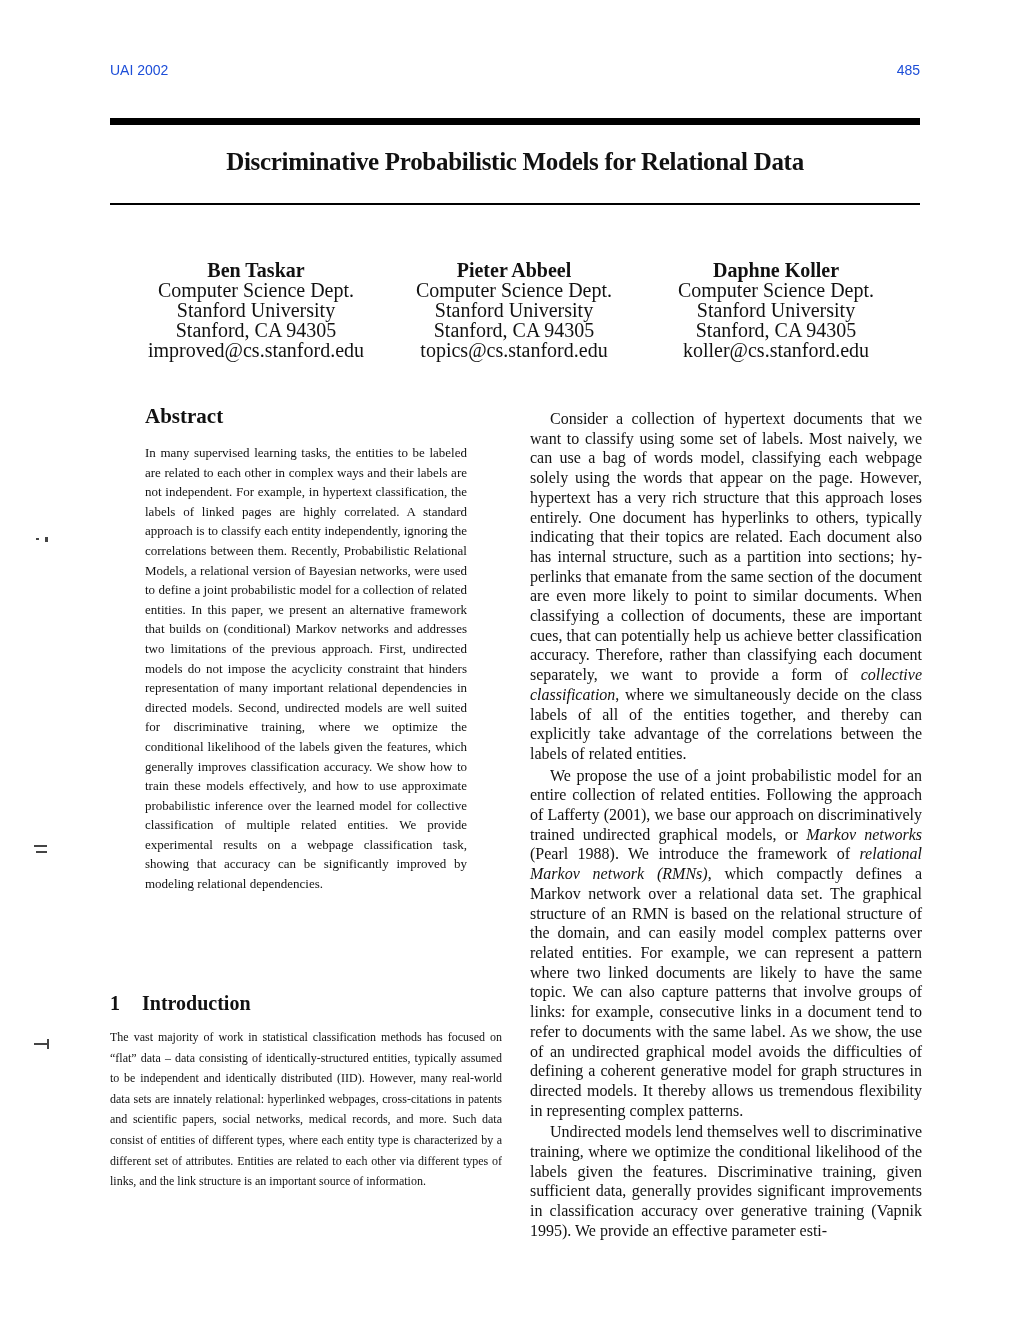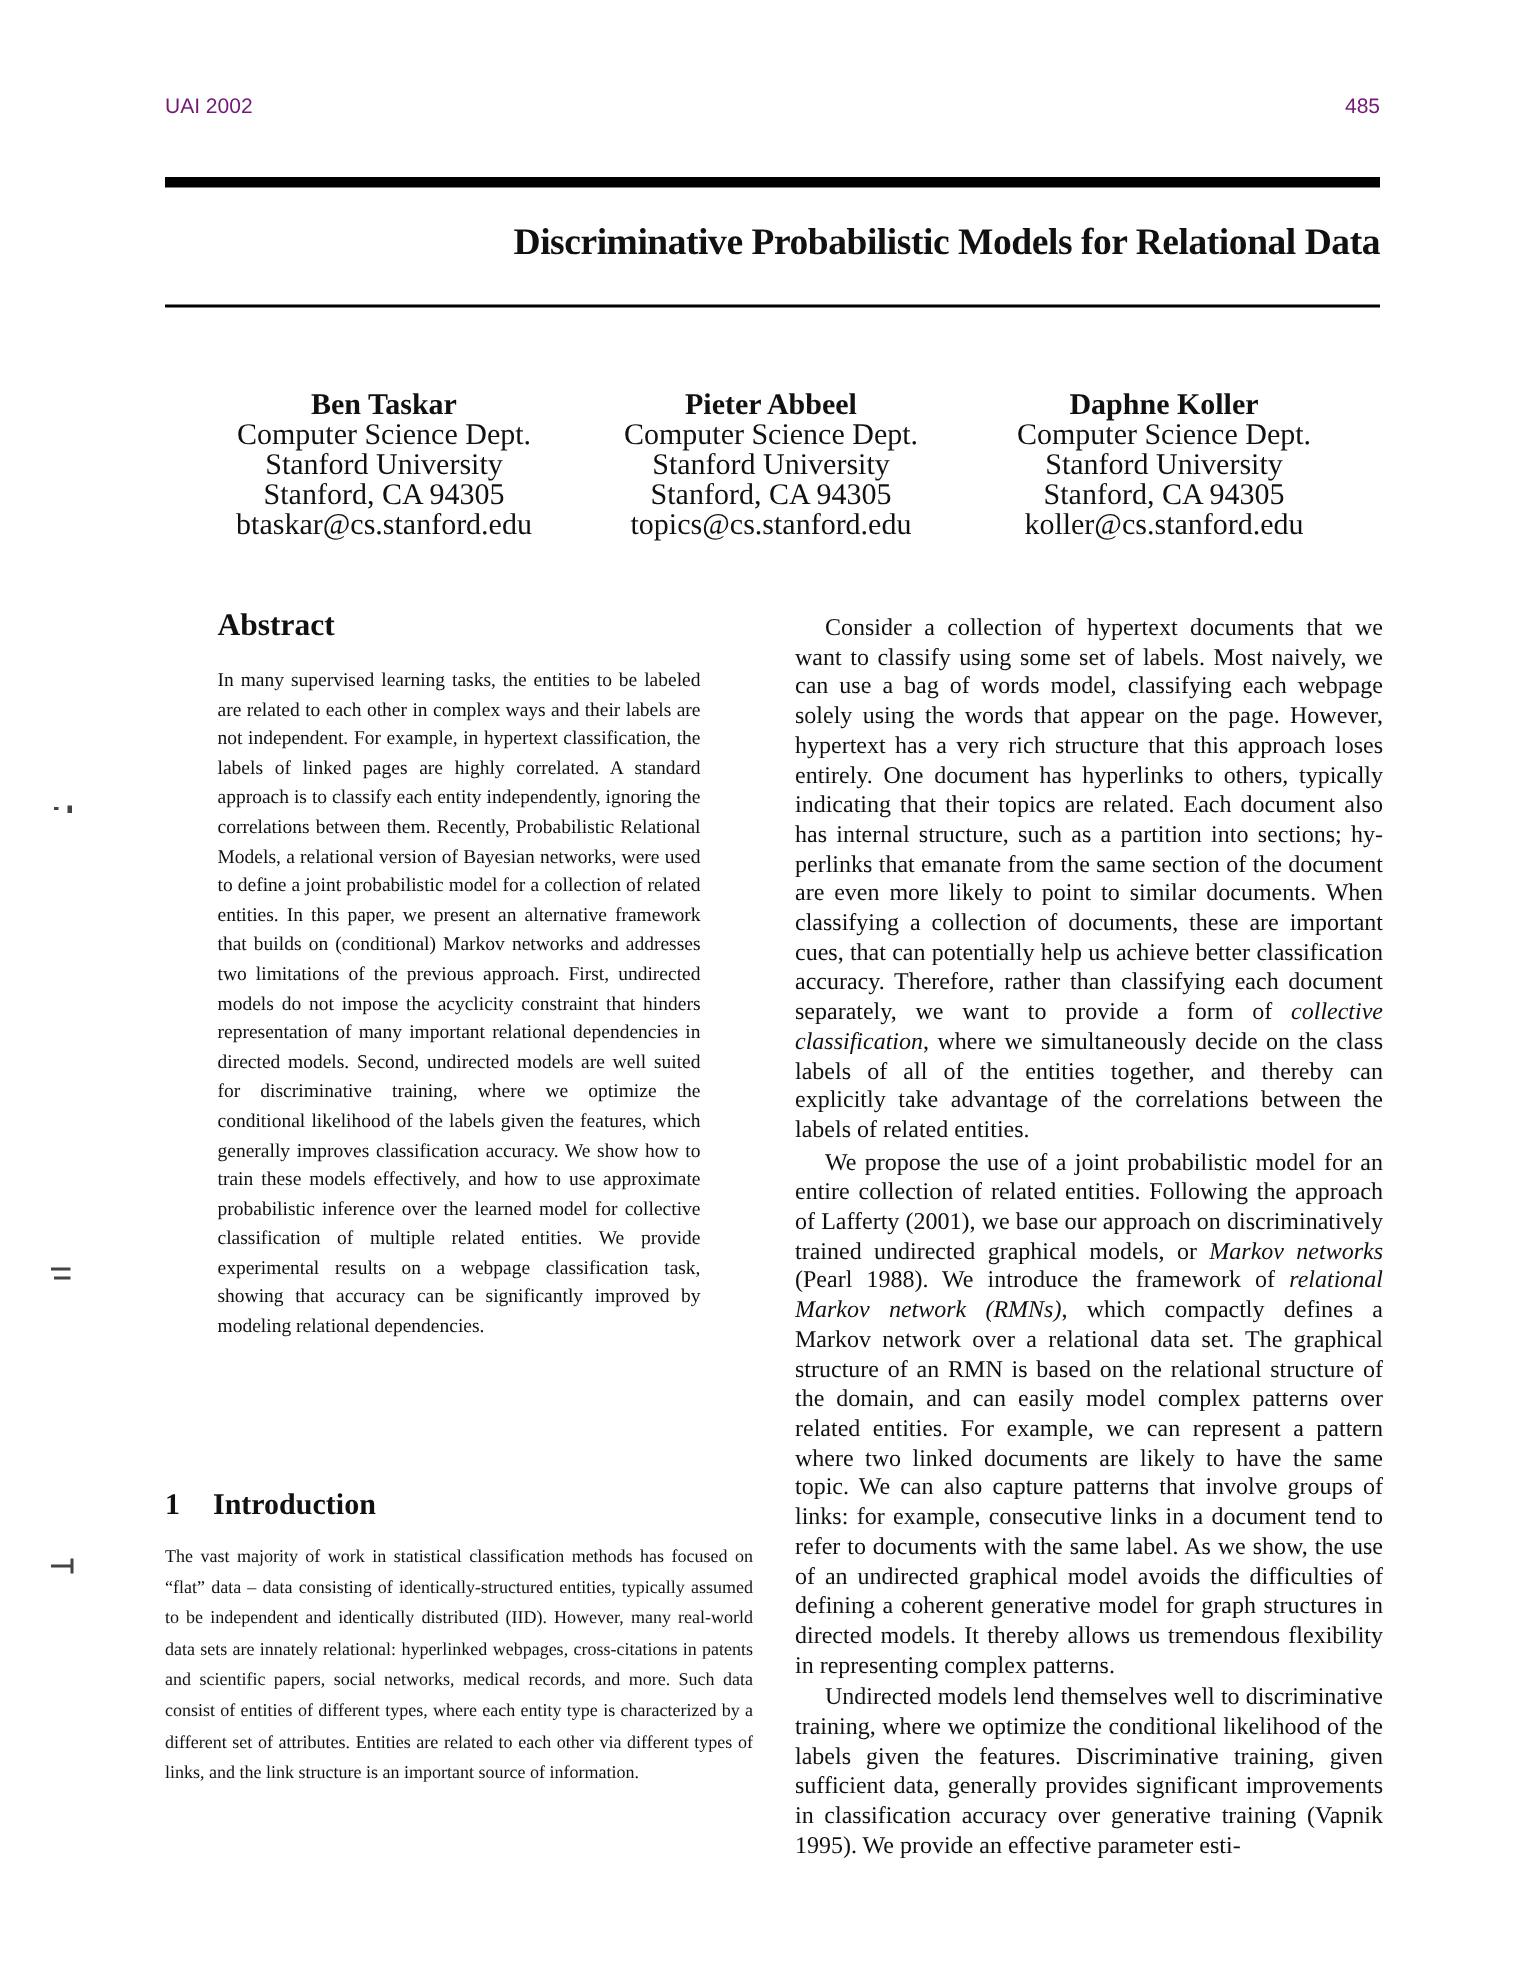--- a/index.html
+++ b/index.html
@@ -16,40 +16,40 @@
       font-family: "Liberation Serif", "DejaVu Serif", serif;
     }
     .running-head {
       position: absolute;
       top: 62px;
       left: 110px;
       width: 810px;
       height: 20px;
       font-family: "Liberation Sans", "DejaVu Sans", sans-serif;
       font-size: 14px;
-      color: #701a75;
+      color: #1d4ed8;
     }
     .running-head .left { position: absolute; left: 0; top: 0; }
     .running-head .center { position: absolute; left: 0; right: 0; text-align: center; top: 0; }
     .running-head .right { position: absolute; right: 0; top: 0; }
 
     .top-rule {
       position: absolute;
       top: 118px;
       left: 110px;
       width: 810px;
       height: 7px;
       background: #000;
     }
     .title {
       position: absolute;
       top: 148px;
       left: 110px;
       width: 810px;
-      text-align: right;
+      text-align: center;
       font-size: 25px;
       font-weight: bold;
       letter-spacing: -0.3px;
     }
     .bottom-rule {
       position: absolute;
       top: 203px;
       left: 110px;
       width: 810px;
       height: 2px;
@@ -144,21 +144,21 @@
 <div class="top-rule"></div>
 <div class="title">Discriminative Probabilistic Models for Relational Data</div>
 <div class="bottom-rule"></div>
 
 <div class="authors">
   <div class="author a1">
     <div class="name">Ben Taskar</div>
     <div>Computer Science Dept.</div>
     <div>Stanford University</div>
     <div>Stanford, CA 94305</div>
-    <div>btaskar@cs.stanford.edu</div>
+    <div>improved@cs.stanford.edu</div>
   </div>
   <div class="author a2">
     <div class="name">Pieter Abbeel</div>
     <div>Computer Science Dept.</div>
     <div>Stanford University</div>
     <div>Stanford, CA 94305</div>
     <div>topics@cs.stanford.edu</div>
   </div>
   <div class="author a3">
     <div class="name">Daphne Koller</div>

